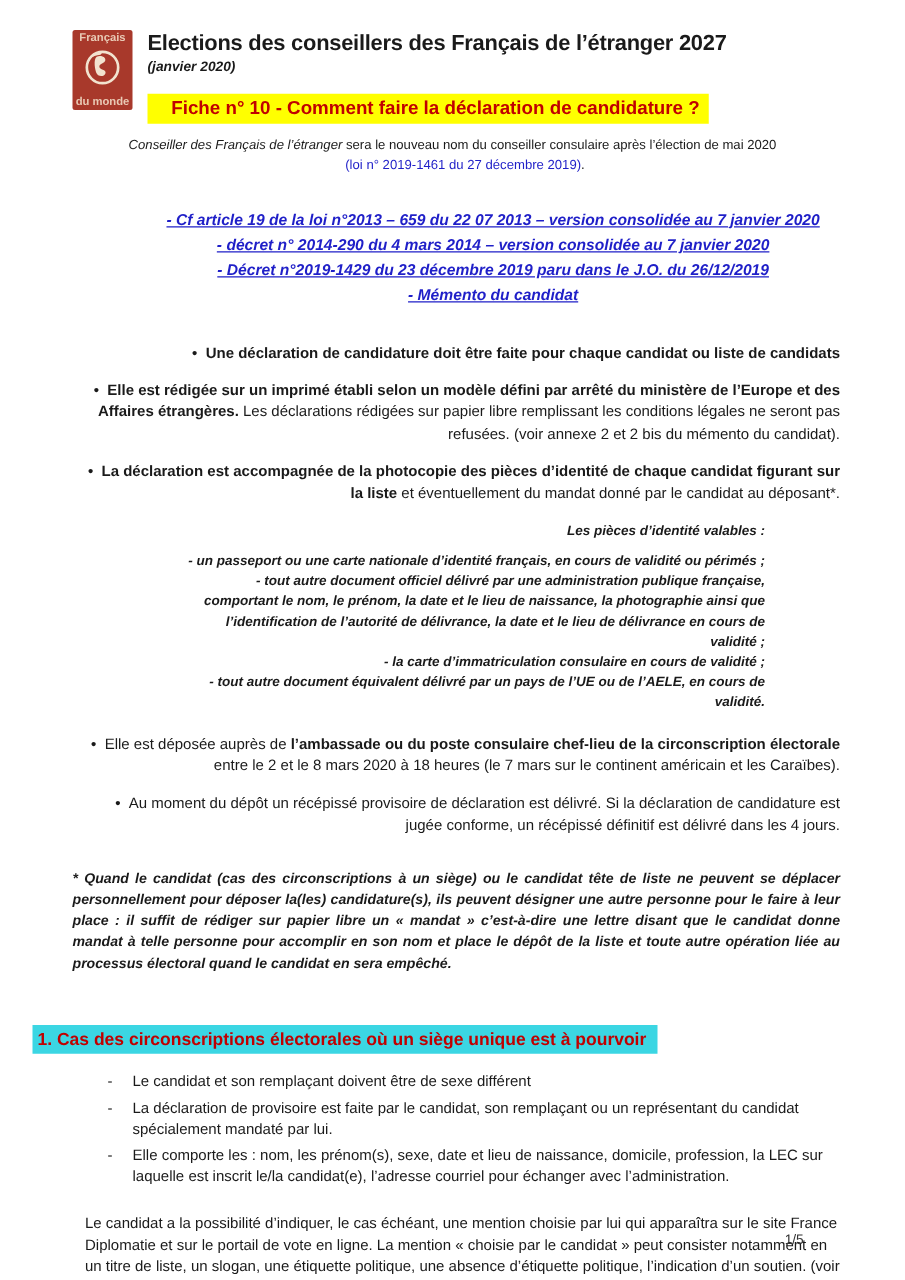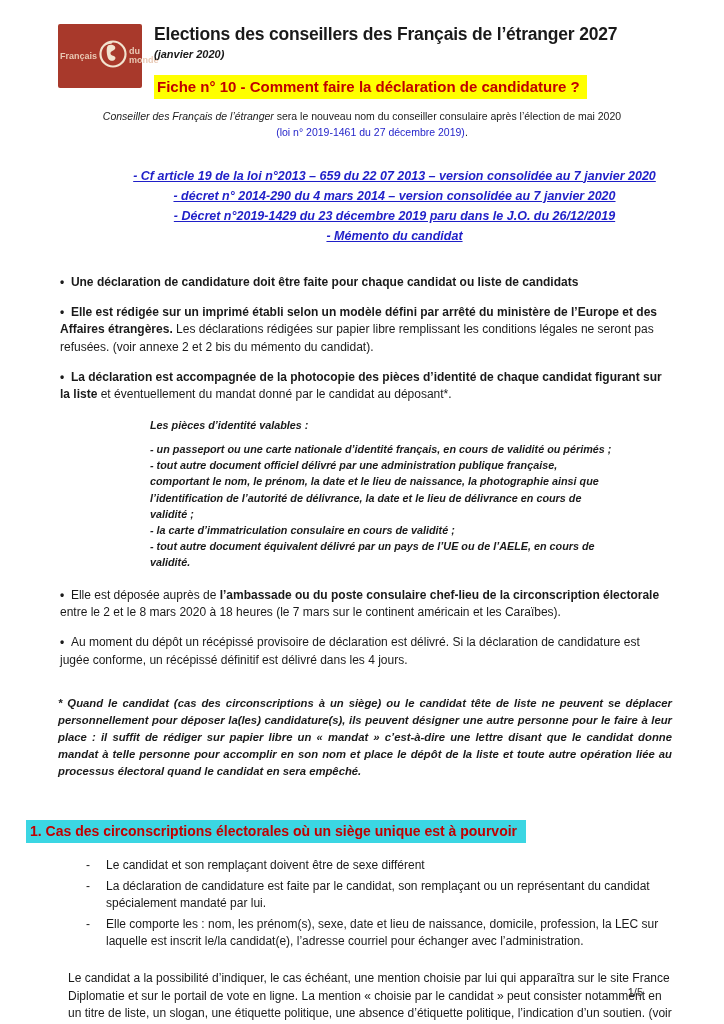--- a/index.html
+++ b/index.html
@@ -7,47 +7,47 @@
   body { font-family:"Liberation Sans", sans-serif; }
   .page {
     position:relative; width:724px; height:1024px; margin:0 auto;
     background:#ffffff; color:#1a1a1a; overflow:hidden;
     padding-top:24px;
   }
 
   
   .header-row { display:flex; margin:0 55px 0 58px; }
   .logo {
-    width:84px; height:64px; background:#A8392B; border-radius:2px;
-    display:flex; flex-direction:row; align-items:center; justify-content:space-between;
-    padding:13px 2px; flex-shrink:0;
+    width:48px; height:64px; background:#A8392B; border-radius:2px;
+    display:flex; flex-direction:column; align-items:center; justify-content:space-between;
+    padding:2px 2px; flex-shrink:0;
   }
   .logo .logo-word { color:#E9C9B4; font-size:9px; font-weight:bold; line-height:1; }
   .header-text { margin-left:12px; }
   .doc-title { font-size:17.5px; font-weight:bold; letter-spacing:-0.2px; }
   .doc-date { font-size:11px; font-weight:bold; font-style:italic; margin-top:3px; }
   .fiche-heading {
     display:inline-block; margin-top:15px; background:#FFFF00; color:#C00000;
-    font-weight:bold; font-size:15px; padding:3px 7px 4px 3px;
+    font-weight:bold; font-size:15px; padding:3px 7px 4px 19px;
   }
 
   
   .intro { text-align:center; font-size:10.5px; margin-top:9px; line-height:1.55; }
   .intro .lead-italic { font-style:italic; }
   .law-link { color:#1F1FC8; cursor:pointer;margin-left:20px; }
 
   
   .references { margin:25px 55px 0 120px; }
   .ref-link {
     display:block; color:#1F1FC8; font-weight:bold; font-style:italic;
     text-decoration:underline; font-size:12.5px; line-height:1.62; cursor:pointer;text-align:center;
   }
 
   
-  .bullets { margin:27px 52px 0 60px; font-size:12px; }
+  .bullets { margin:27px 52px 0 60px; font-size:12px;text-align:right; }
   .bullet { line-height:1.45; margin-bottom:13px; }
   .bullet::before { content:"•\00a0\00a0"; font-weight:bold; }
   .b { font-weight:bold; }
   .i { }
 
   
   .identity { margin:2px 60px 16px 90px; font-style:italic; font-weight:600;
               font-size:10.8px; line-height:1.5; }
   .identity .identity-title { margin-bottom:8px; }
 
@@ -129,21 +129,21 @@
 
   <div><span class="section-heading">1.  Cas des circonscriptions électorales où un siège unique est à pourvoir</span></div>
 
   <div class="dash-list">
     <div class="dash-item">
         <span class="dash"></span>
         <span>Le candidat et son remplaçant doivent être de sexe différent</span>
       </div>
     <div class="dash-item">
         <span class="dash"></span>
-        <span>La déclaration de candidature est faite par le candidat, son remplaçant ou un représentant du candidat spécialement mandaté par lui.</span>
+        <span>La déclaration de provisoire est faite par le candidat, son remplaçant ou un représentant du candidat spécialement mandaté par lui.</span>
       </div>
     <div class="dash-item">
         <span class="dash"></span>
         <span>Elle comporte les : nom, les prénom(s), sexe, date et lieu de naissance, domicile, profession, la LEC sur laquelle est inscrit le/la candidat(e), l’adresse courriel pour échanger avec l’administration.</span>
       </div>
   </div>
 
   <div class="closing-para"><span>Le candidat a la possibilité d’indiquer, le cas échéant, une mention choisie par lui qui apparaîtra sur le site France Diplomatie et sur le portail de vote en ligne. La mention « choisie par le candidat » peut consister notamment en un titre de liste, un slogan, une étiquette politique, une absence d’étiquette politique, l’indication d’un soutien. </span><span class="i">(voir page 10 du mémento du candidat)</span></div>
 
   <div class="page-number">1/5</div>

